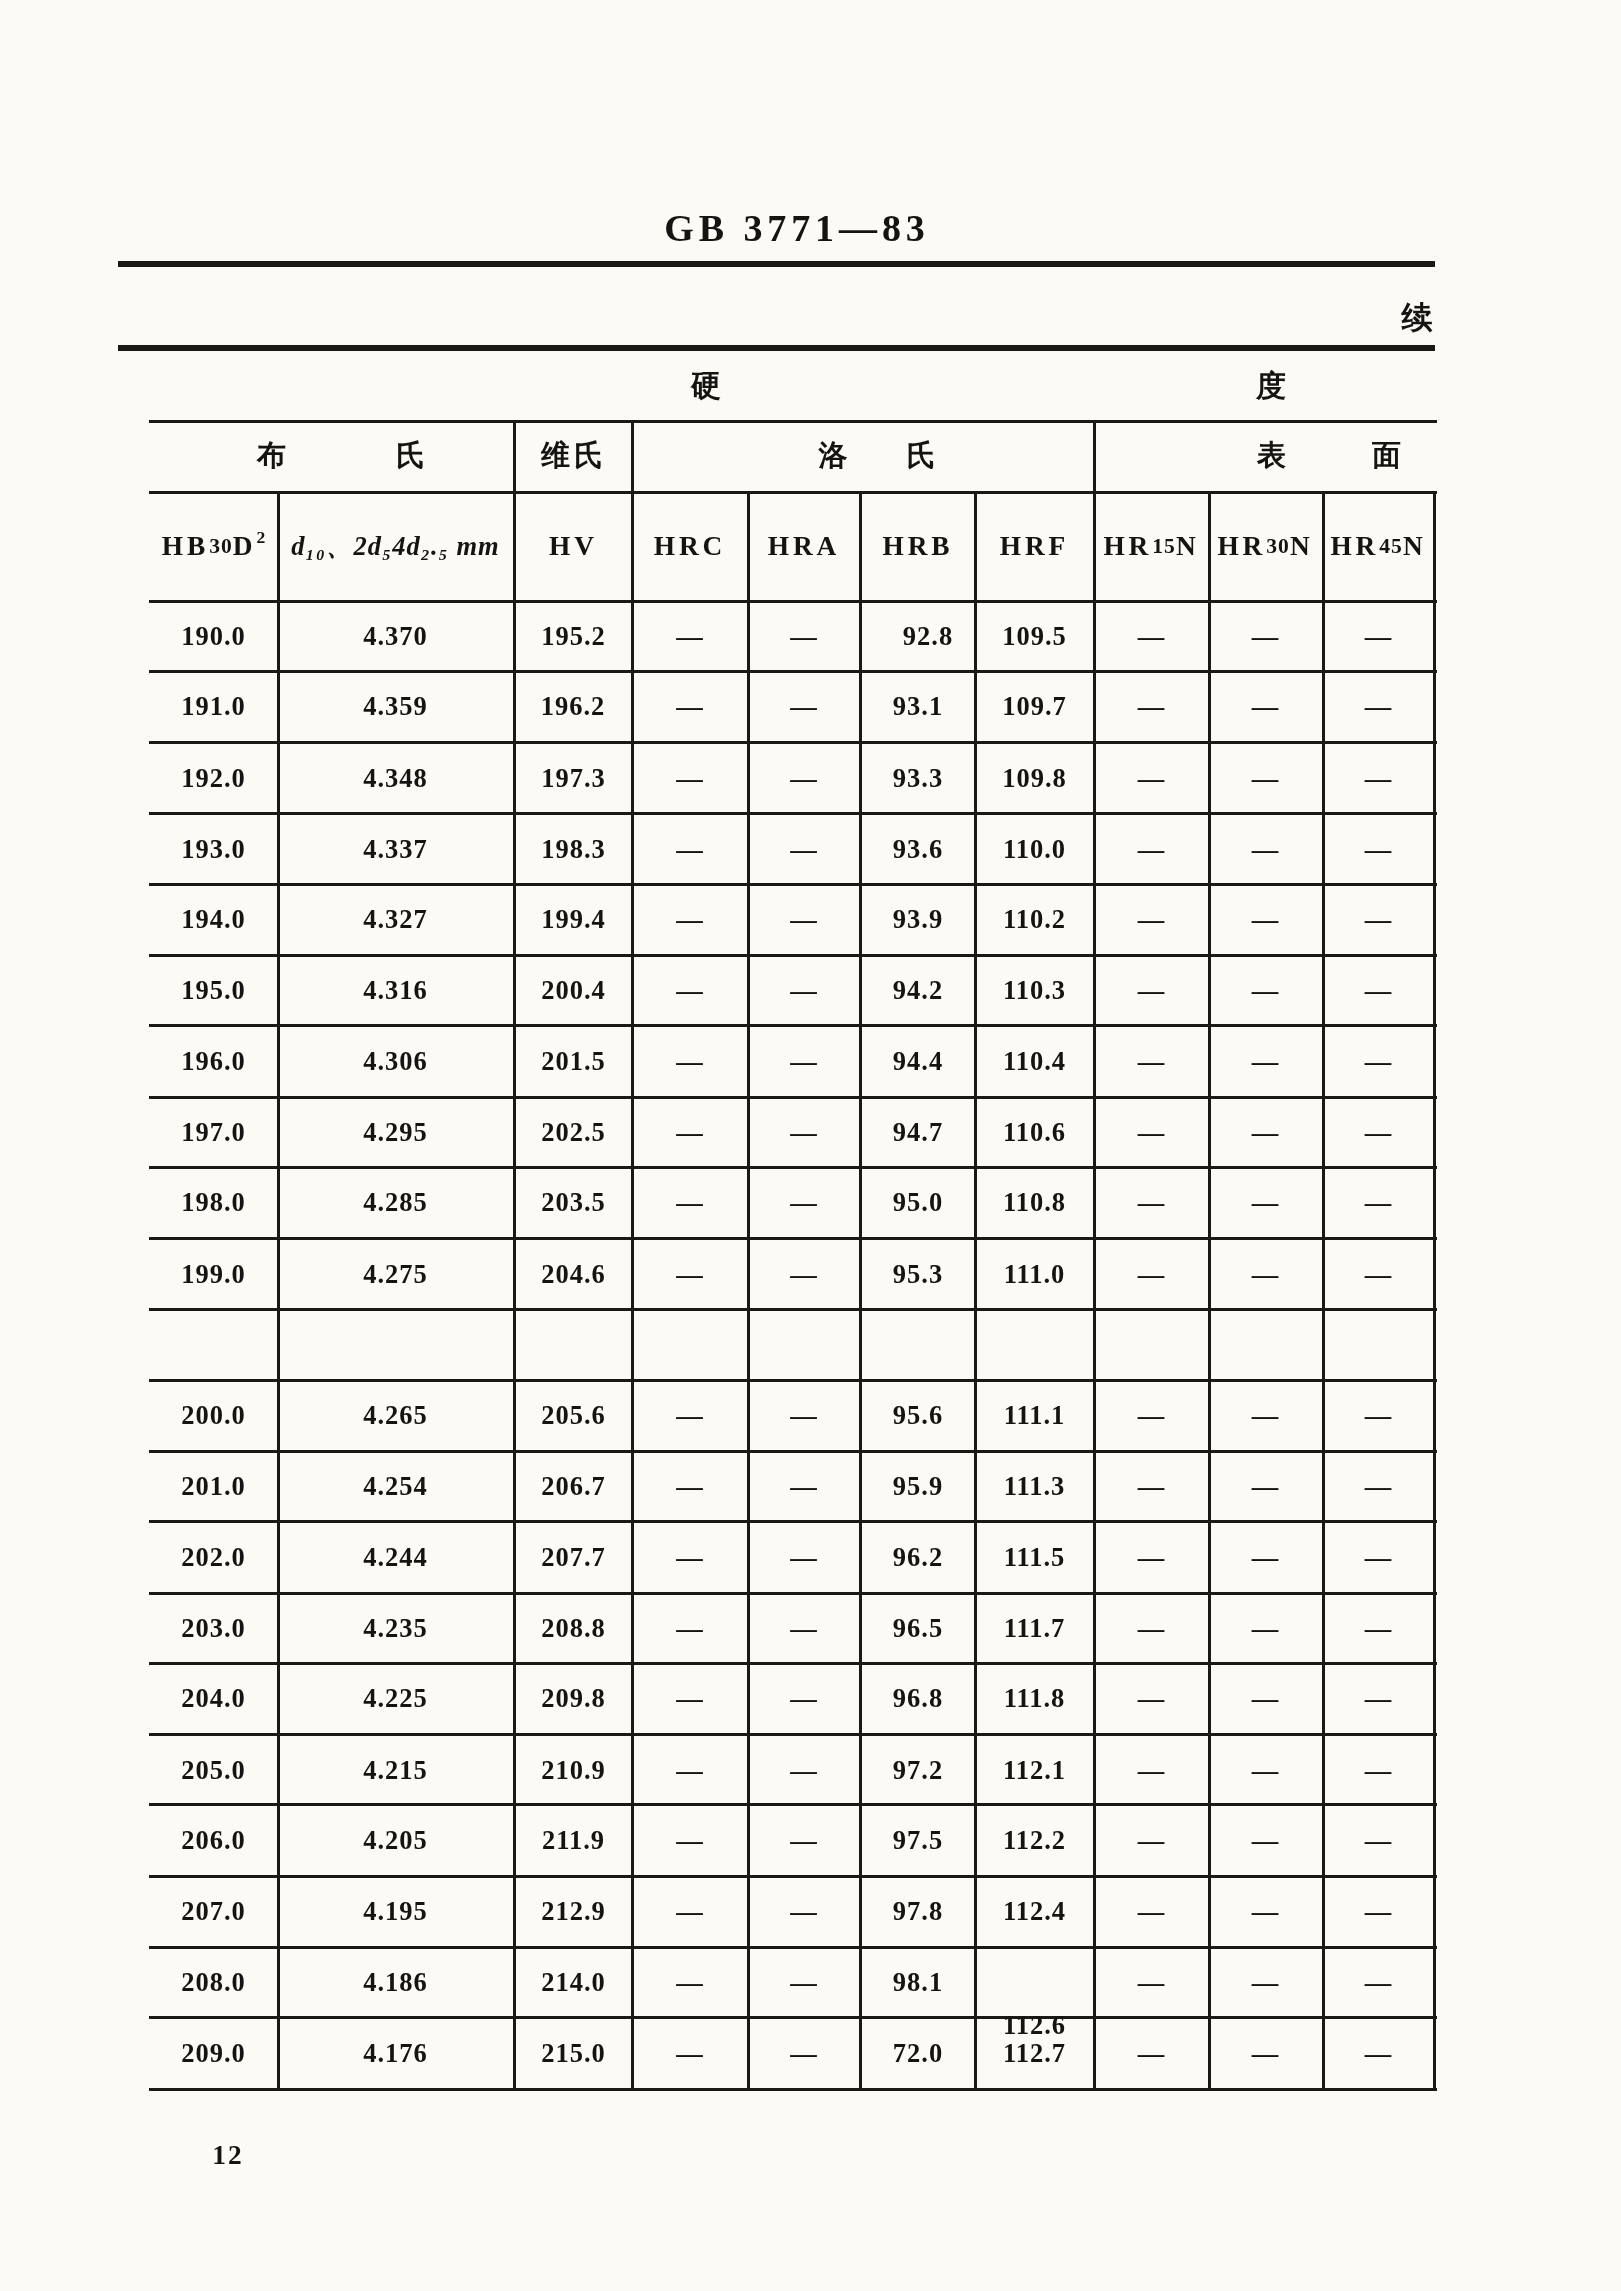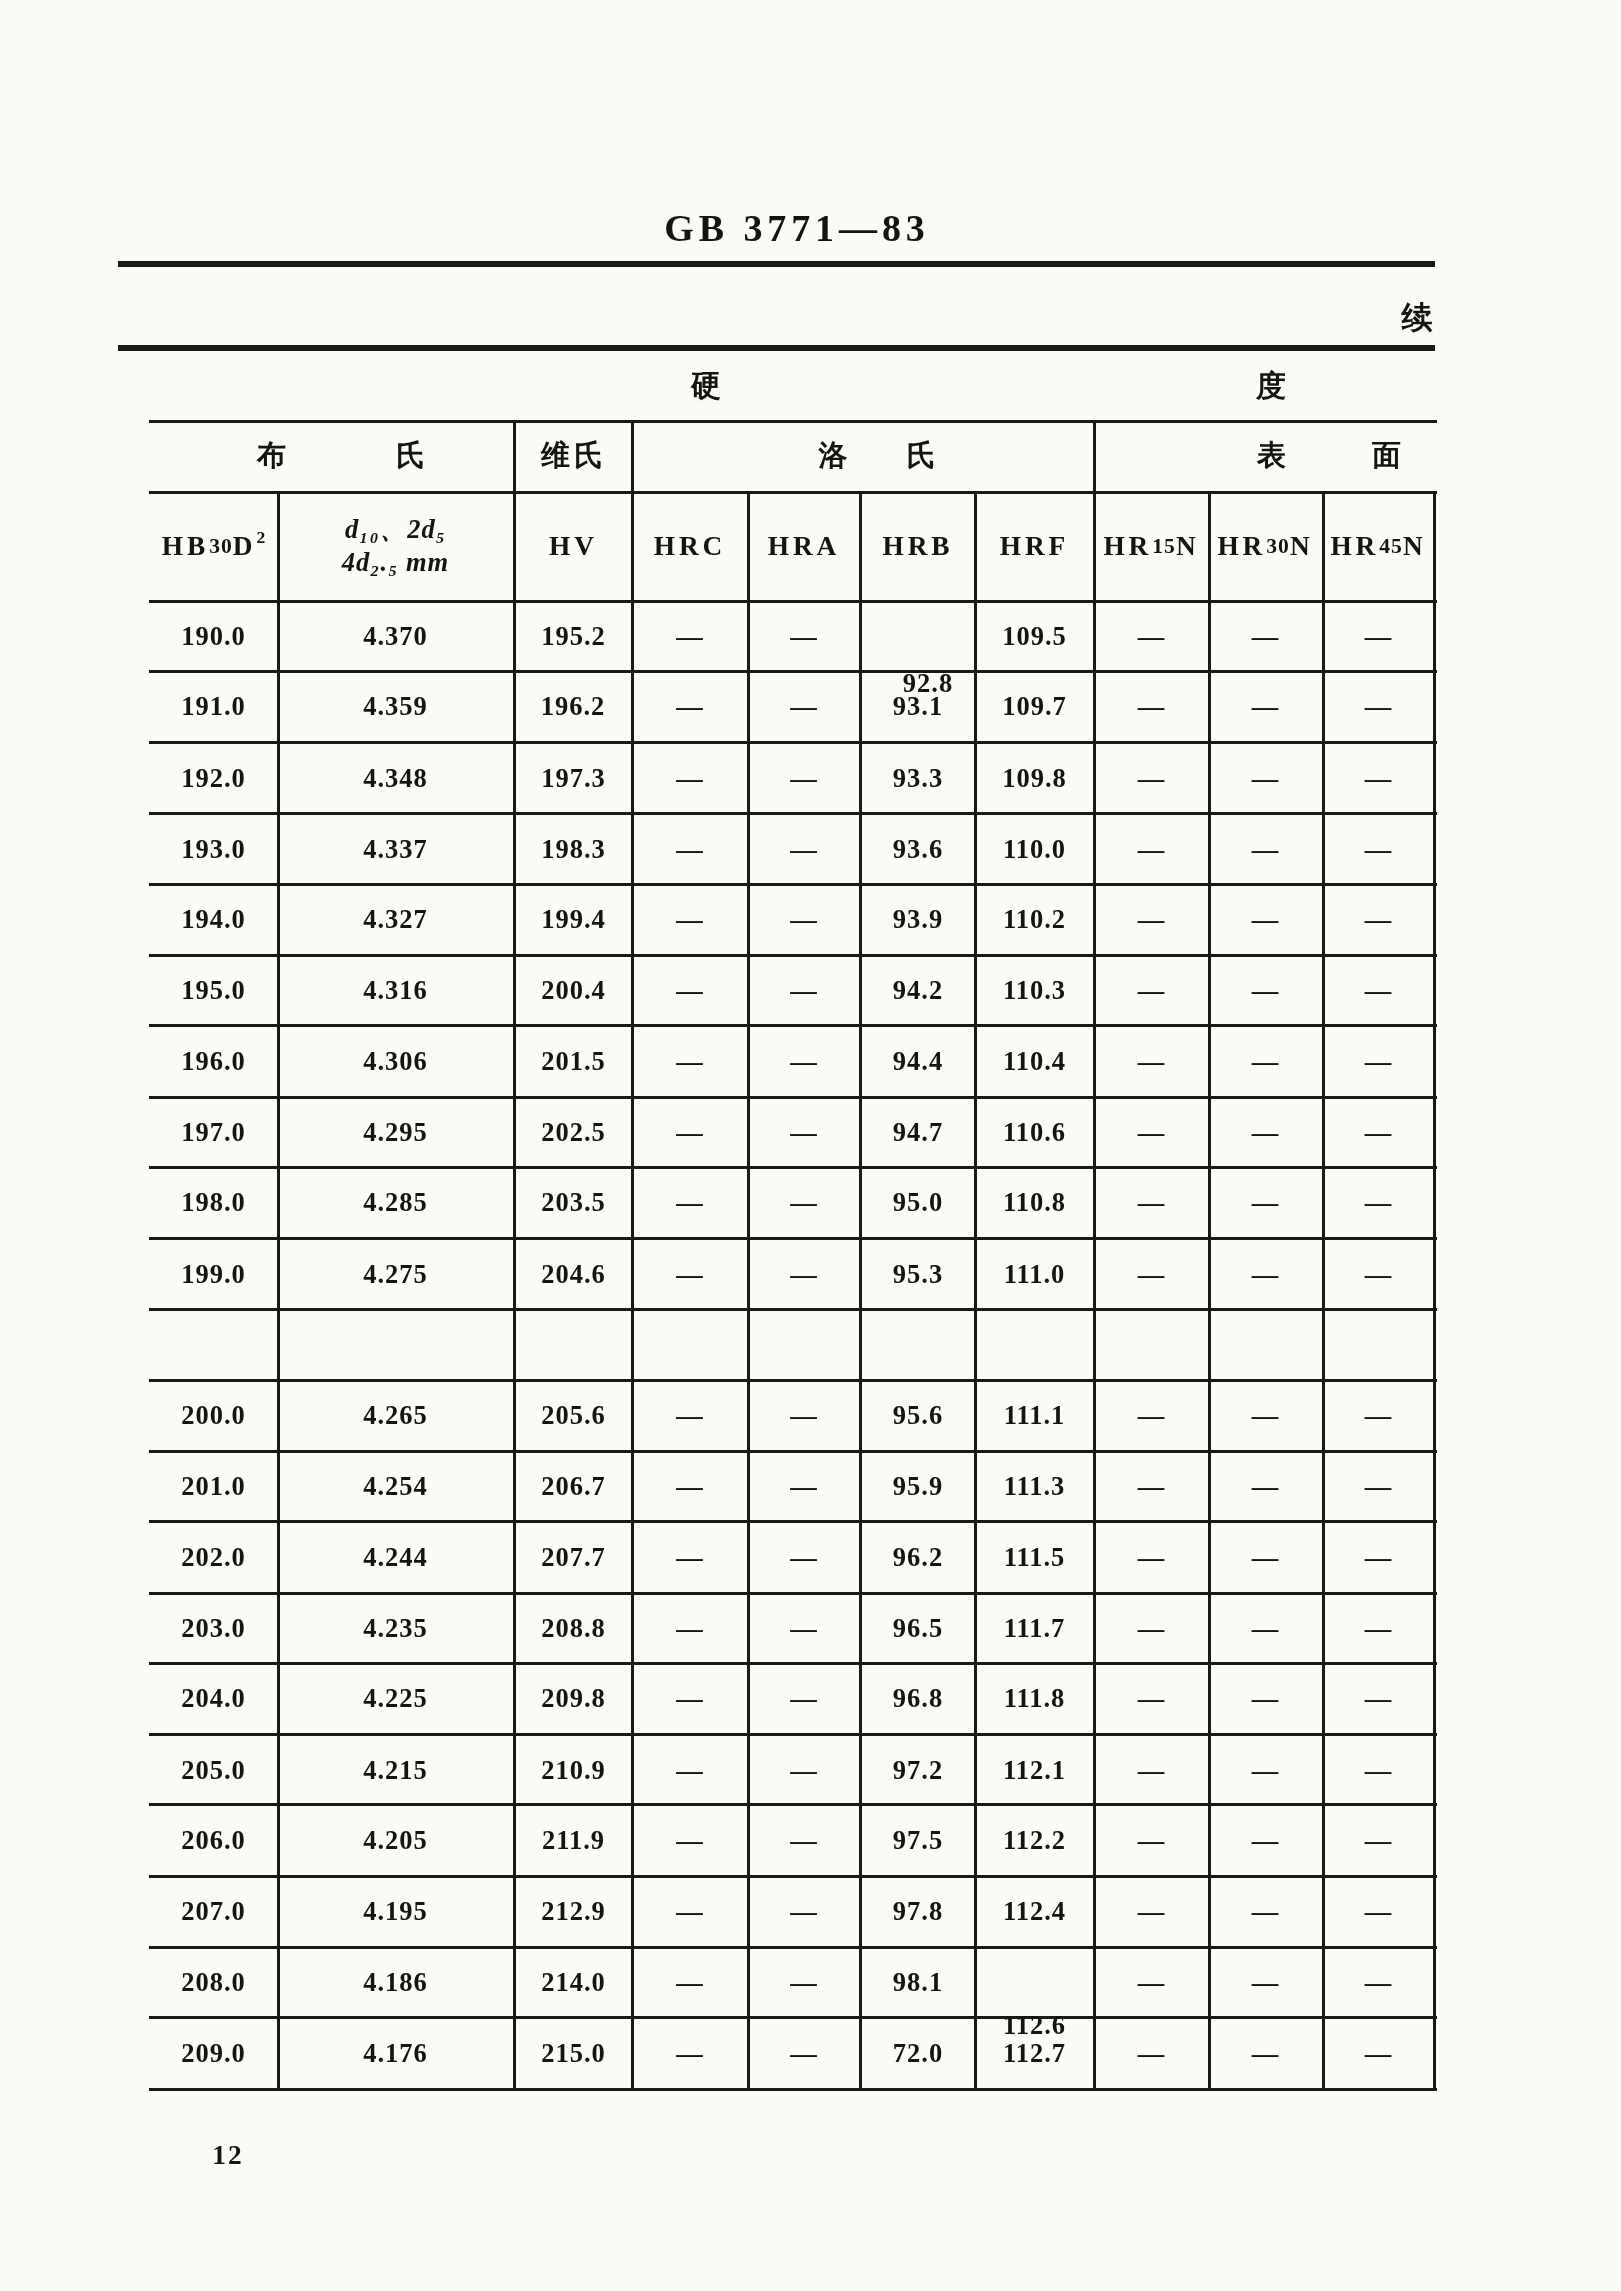--- a/index.html
+++ b/index.html
@@ -35,21 +35,21 @@
     position:absolute; display:flex; align-items:center; justify-content:center;
     font-size:29px; font-weight:600; transform:translate(-50%,-50%); white-space:nowrap;
   }
   .colhead-cell, .data-cell {
     position:absolute; display:flex; align-items:center; justify-content:center;
     font-weight:bold; white-space:nowrap;
   }
   .colhead-cell { font-size:27.4px; letter-spacing:3.9px; }
   .colhead-cell .num { font-size:21.6px; letter-spacing:1px; }
   .colhead-cell .sup { font-size:17.6px; vertical-align:super; position:relative; top:-8.8px; letter-spacing:0; }
-  .colhead-cell.d-col { flex-direction:column; font-style:italic; letter-spacing:1px; line-height:33px; font-size:26.5px; }
+  .colhead-cell.d-col { font-style:italic; letter-spacing:1px; line-height:33px; font-size:26.5px; }
   .data-cell { font-size:26.5px; letter-spacing:1px; }
 </style>
 </head>
 <body>
 
 <div class="page">
 
   <div class="abs ctr title">GB 3771—83</div>
 
   <div class="abs ctr continued">续</div>
@@ -148,21 +148,21 @@
         <span>N</span>
       </div>
     </div>
   <div id="rows-layer">
       <div class="abs" style="left: 0px; top: 601px; width: 1621px; height: 71px;">
         <div class="data-cell" style="left: 151px; top: 0px; width: 125px; height: 71px;">190.0</div>
         <div class="data-cell" style="left: 280px; top: 0px; width: 231px; height: 71px;">4.370</div>
         <div class="data-cell" style="left: 516px; top: 0px; width: 115px; height: 71px;">195.2</div>
         <div class="data-cell" style="left: 634px; top: 0px; width: 112px; height: 71px;">—</div>
         <div class="data-cell" style="left: 750px; top: 0px; width: 108px; height: 71px;">—</div>
-        <div class="data-cell" style="left: 862px; top: 0px; width: 132px; height: 71px; margin-top: 47px;">92.8</div>
+        <div class="data-cell" style="left: 862px; top: 0px; width: 132px; height: 71px;">92.8</div>
         <div class="data-cell" style="left: 977px; top: 0px; width: 115px; height: 71px;">109.5</div>
         <div class="data-cell" style="left: 1096px; top: 0px; width: 111px; height: 71px;">—</div>
         <div class="data-cell" style="left: 1210px; top: 0px; width: 111px; height: 71px;">—</div>
         <div class="data-cell" style="left: 1325px; top: 0px; width: 107px; height: 71px;">—</div>
       </div>
       <div class="abs" style="left: 0px; top: 671px; width: 1621px; height: 71px;">
         <div class="data-cell" style="left: 151px; top: 0px; width: 125px; height: 71px;">191.0</div>
         <div class="data-cell" style="left: 280px; top: 0px; width: 231px; height: 71px;">4.359</div>
         <div class="data-cell" style="left: 516px; top: 0px; width: 114px; height: 71px;">196.2</div>
         <div class="data-cell" style="left: 634px; top: 0px; width: 112px; height: 71px;">—</div>

